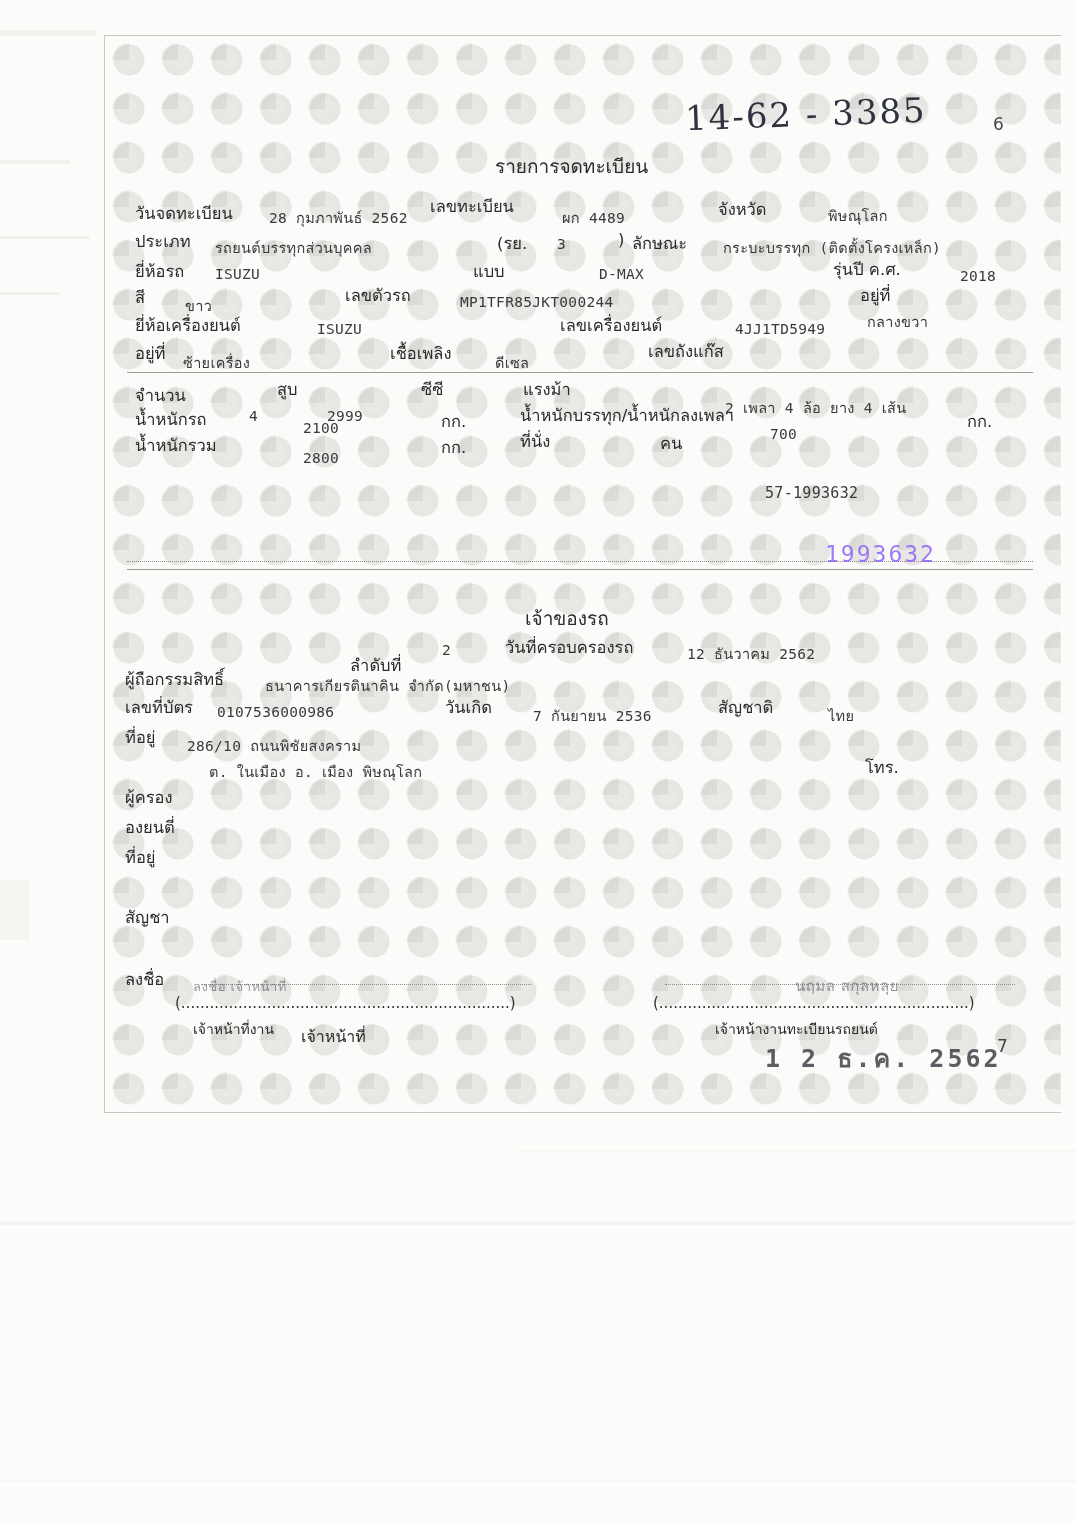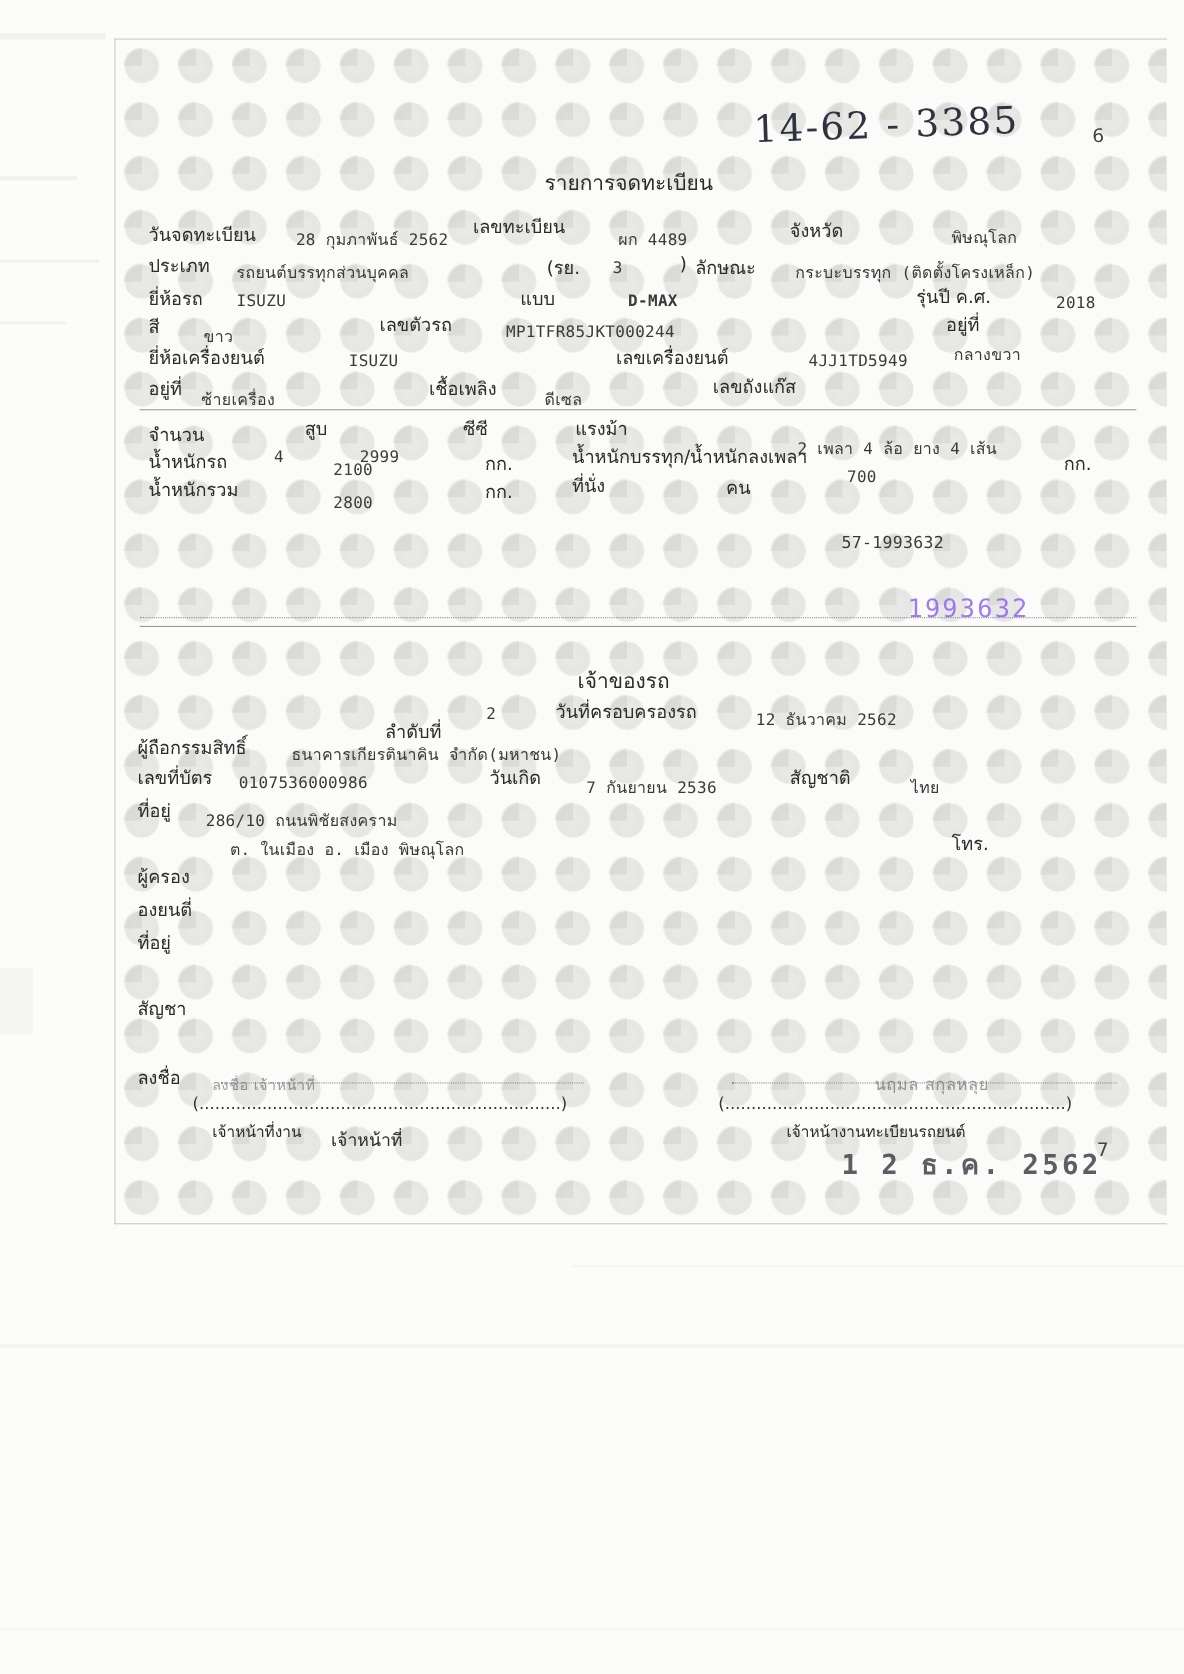--- a/index.html
+++ b/index.html
@@ -177,34 +177,34 @@
       <div class="hand abs" style="left:580px;top:58px;">14-62 - 3385</div>
       <div class="pagenum abs" style="left:888px;top:78px;">6</div>
 
       <div class="th title abs" style="left:390px;top:115px;">รายการจดทะเบียน</div>
 
       <div class="th lbl abs" style="left:30px;top:164px;">วันจดทะเบียน</div>
       <div class="type val abs" style="left:164px;top:170px;">28 กุมภาพันธ์ 2562</div>
       <div class="th lbl abs" style="left:325px;top:157px;">เลขทะเบียน</div>
       <div class="type val abs" style="left:457px;top:170px;">ผก 4489</div>
       <div class="th lbl abs" style="left:613px;top:160px;">จังหวัด</div>
-      <div class="type val abs" style="left:760px;top:168px;text-align:right;">พิษณุโลก</div>
+      <div class="type val abs" style="left:723px;top:168px;text-align:right;">พิษณุโลก</div>
 
       <div class="th lbl abs" style="left:30px;top:192px;">ประเภท</div>
       <div class="type val abs" style="left:110px;top:200px;">รถยนต์บรรทุกส่วนบุคคล</div>
       <div class="th lbl abs" style="left:392px;top:194px;">(รย.</div>
       <div class="type val abs" style="left:452px;top:200px;">3</div>
       <div class="th lbl abs" style="left:513px;top:194px;">)</div>
       <div class="th lbl abs" style="left:527px;top:194px;">ลักษณะ</div>
       <div class="type val abs" style="left:618px;top:200px;">กระบะบรรทุก (ติดตั้งโครงเหล็ก)</div>
 
       <div class="th lbl abs" style="left:30px;top:222px;">ยี่ห้อรถ</div>
       <div class="type val abs" style="left:110px;top:230px;">ISUZU</div>
       <div class="th lbl abs" style="left:368px;top:222px;">แบบ</div>
-      <div class="type val abs" style="left:466px;top:230px;font-weight:bold;">D-MAX</div>
+      <div class="type val abs" style="left:494px;top:230px;">D-MAX</div>
       <div class="th lbl abs" style="left:728px;top:220px;">รุ่นปี ค.ศ.</div>
       <div class="type val abs" style="left:855px;top:232px;">2018</div>
 
       <div class="th lbl abs" style="left:30px;top:248px;">สี</div>
       <div class="type val abs" style="left:80px;top:258px;">ขาว</div>
       <div class="th lbl abs" style="left:240px;top:246px;">เลขตัวรถ</div>
       <div class="type val abs" style="left:355px;top:258px;">MP1TFR85JKT000244</div>
       <div class="th lbl abs" style="left:755px;top:246px;">อยู่ที่</div>
       <div class="type val abs" style="left:762px;top:274px;">กลางขวา</div>
 

